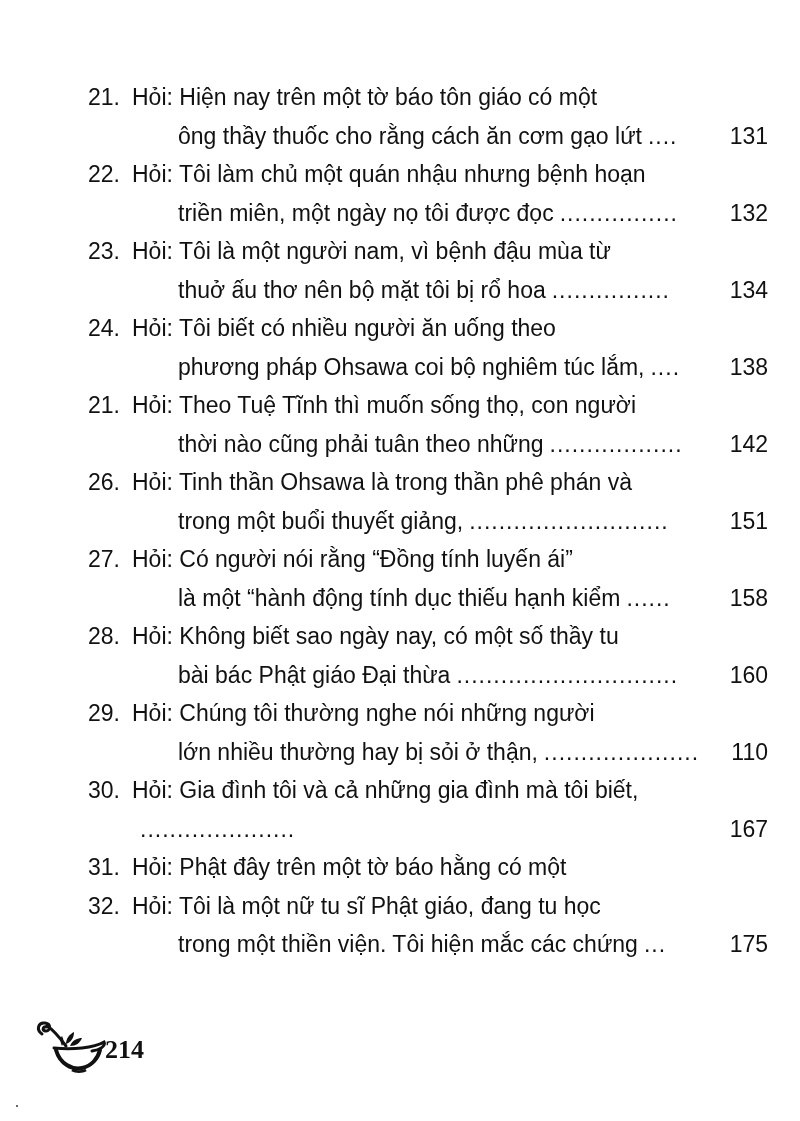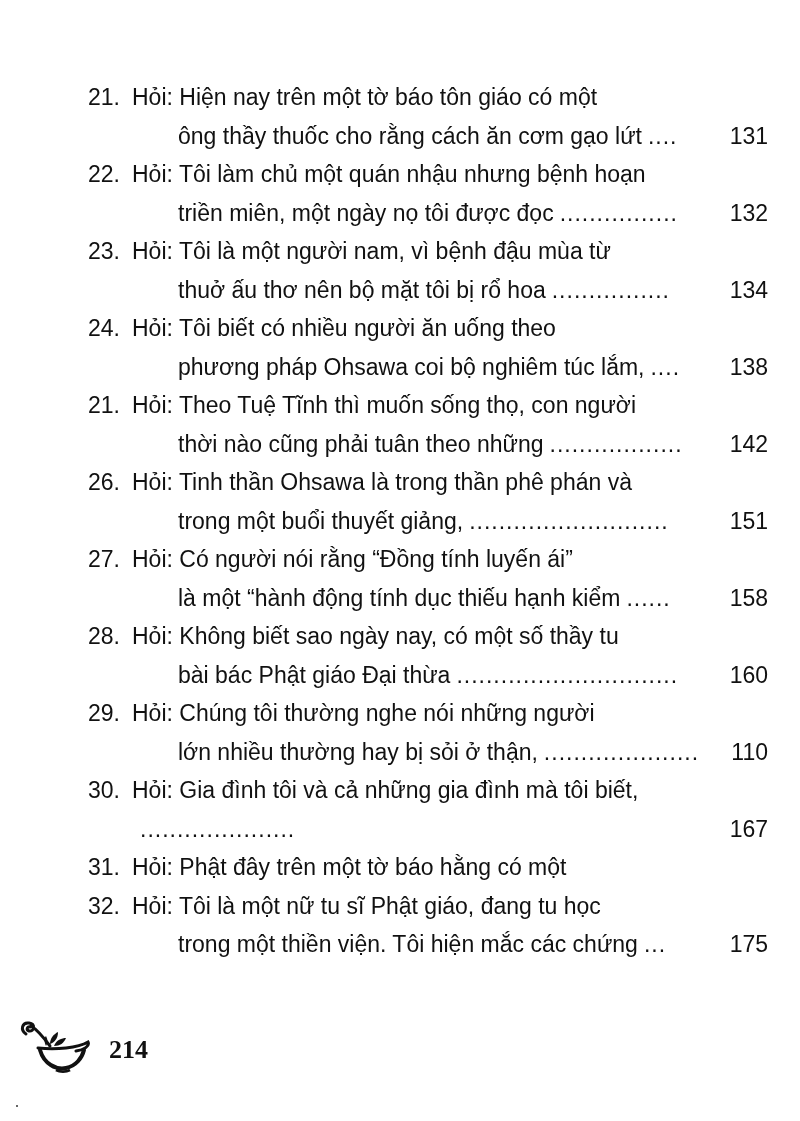--- a/index.html
+++ b/index.html
@@ -7,21 +7,21 @@
          font-family: "Liberation Sans", sans-serif; color: #111111; }
   .toc { position: absolute; left: 88px; top: 78px; width: 680px; }
   .entry { position: relative; }
   .line { height: 38.5px; line-height: 38.5px; font-size: 23px; white-space: nowrap; }
   .line1 { display: flex; }
   .num { display: inline-block; width: 44px; }
   .line2 { display: flex; padding-left: 46px; }
   .line2 .text { flex: 0 0 auto; margin-left: 44px; }
   .line2 .dots { flex: 1 1 auto; overflow: hidden; margin: 0 6px; letter-spacing: 1px; }
   .line2 .page { flex: 0 0 auto; text-align: center; }
-  .folio { position: absolute; left: 16px; top: 1020px; display: flex; align-items: center; gap: 20px; }
+  .folio { position: absolute; left: 32px; top: 1020px; display: flex; align-items: center; }
   .folio svg { width: 75px; height: 60px; }
   .folio-num { font-family: "Liberation Serif", serif; font-weight: bold; font-size: 26px; margin-left: -2px; margin-top: 0px; }
   .speck { position: absolute; width: 2px; height: 2px; background: #333; border-radius: 50%; }
 </style>
 </head>
 <body>
 
 <div class="toc">
 
   <div class="entry">

